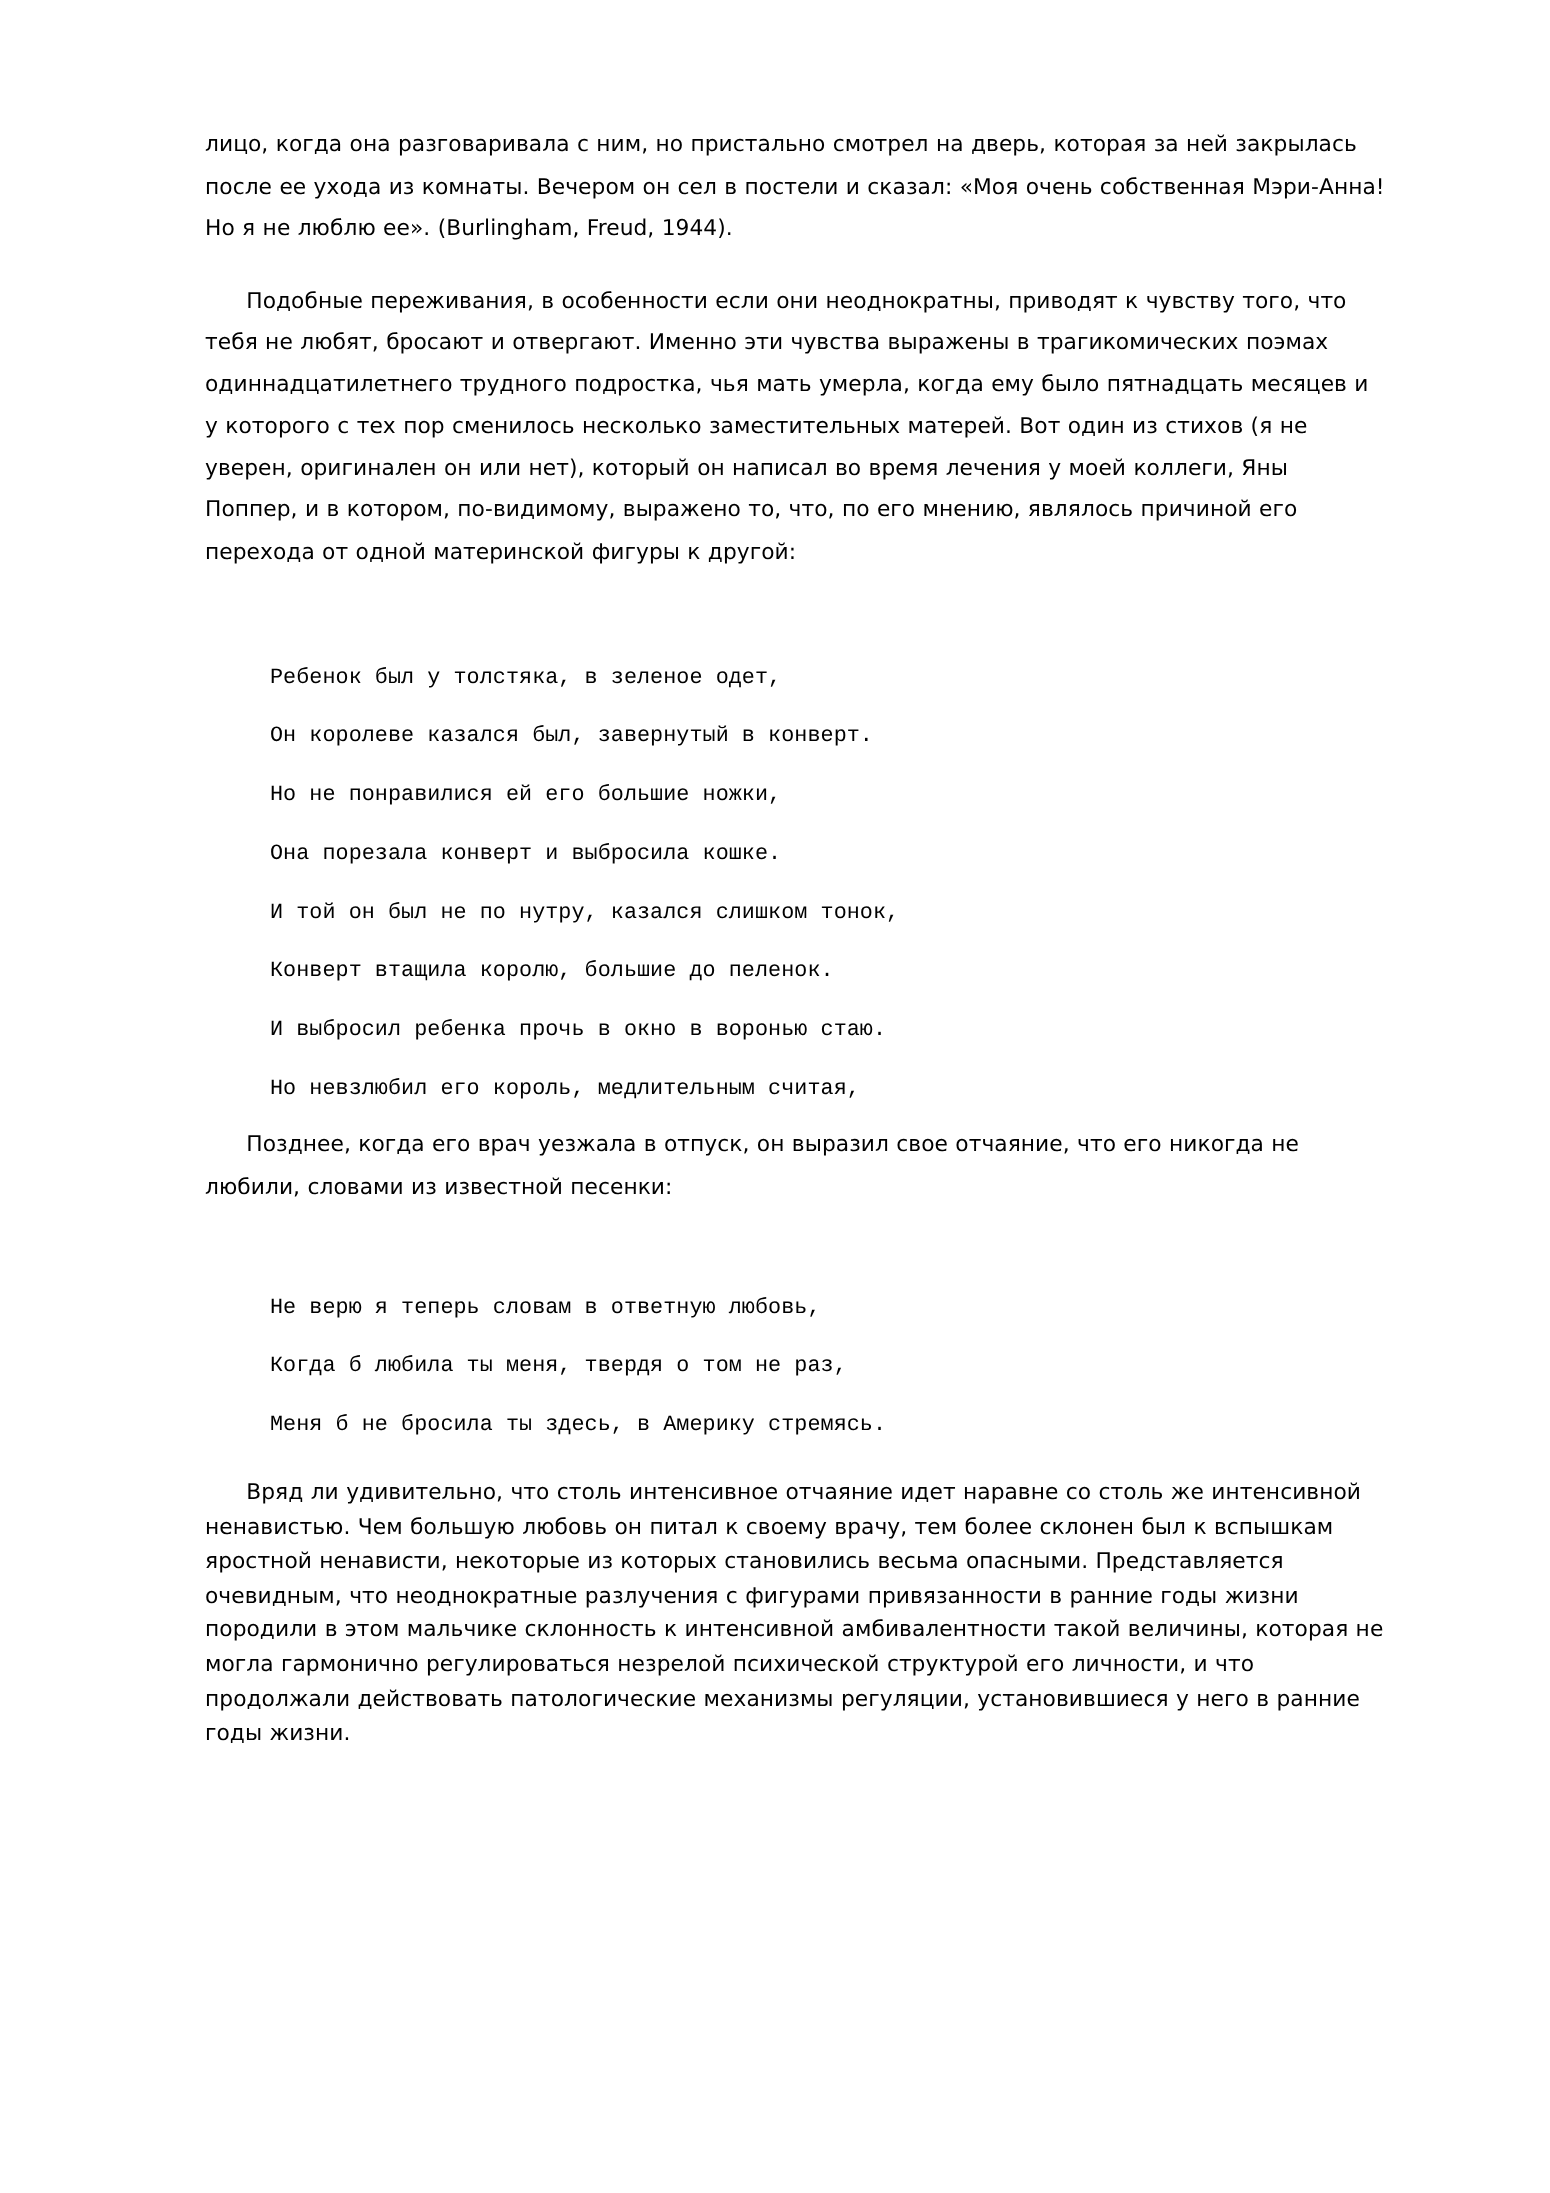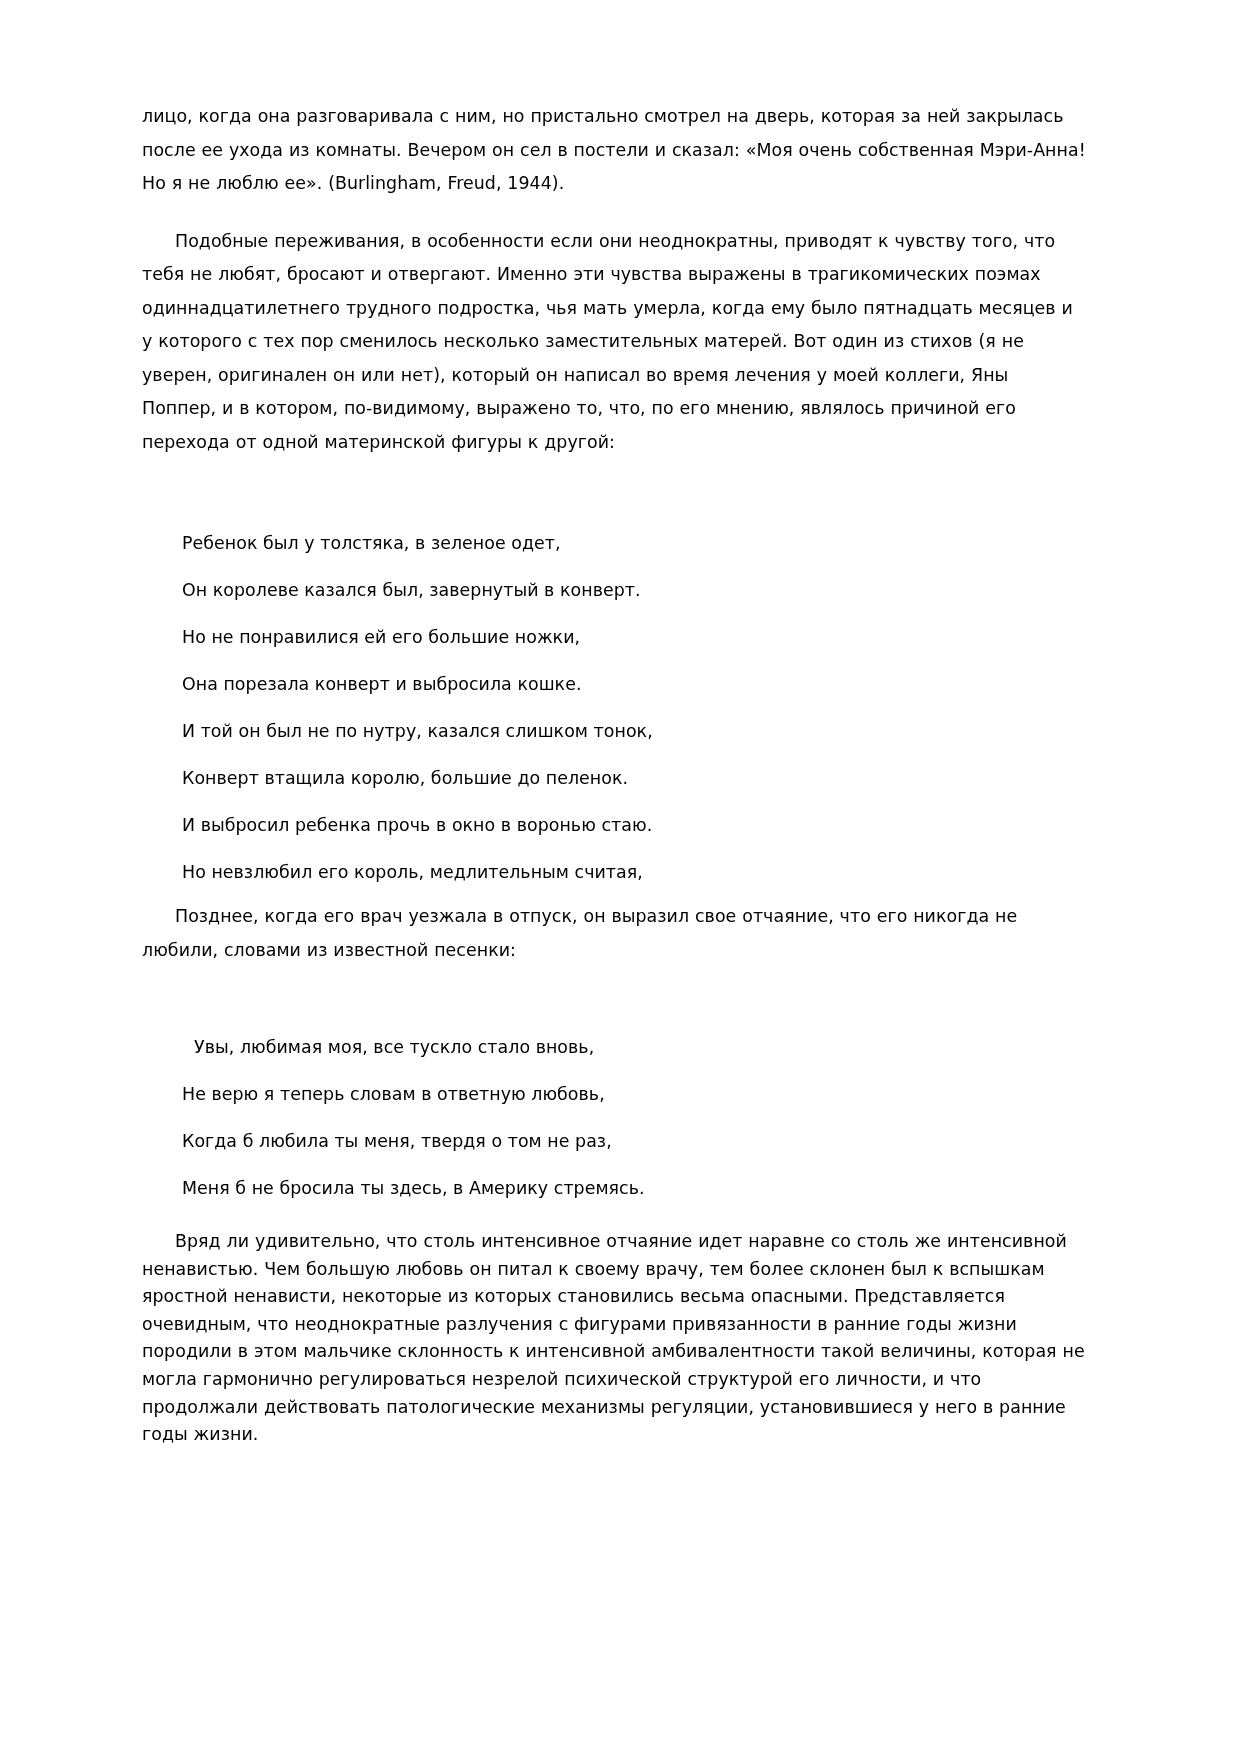--- a/index.html
+++ b/index.html
@@ -16,44 +16,45 @@
     position: relative;
     width: 1240px;
     height: 1754px;
     background: #ffffff;
     margin: 0 auto;
     overflow: hidden;
     box-sizing: border-box;
   }
   .content {
     position: absolute;
-    left: 142px;
+    left: 164px;
     top: 100px;
     width: 944px;
   }
   
   .para {
     font-size: 17.4px;
     line-height: 33.5px;
     text-align: left;
     margin: 0;
     letter-spacing: 0.05px;
     word-spacing: 0.3px;
   }
   .para.opening {
     margin-bottom: 24px;
   }
   .para.indent {
     text-indent: 33px;
   }
   
   .verse {
-    margin: 0;
+    margin: 12px;
     padding: 0;
     list-style: none;
+    font-family: Liberation Mono, monospace;
   }
   .verse-block-1 {
     margin-top: 74px;
     margin-bottom: 18px;
   }
   .verse-block-2 {
     margin-top: 70px;
     margin-bottom: 16px;
   }
   .verse-line {
@@ -93,21 +94,20 @@
       <div class="verse-line">Она порезала конверт и выбросила кошке.</div>
       <div class="verse-line">И той он был не по нутру, казался слишком тонок,</div>
       <div class="verse-line">Конверт втащила королю, большие до пеленок.</div>
       <div class="verse-line">И выбросил ребенка прочь в окно в воронью стаю.</div>
       <div class="verse-line">Но невзлюбил его король, медлительным считая,</div>
     </div>
 
     <p class="para indent">Позднее, когда его врач уезжала в отпуск, он выразил свое отчаяние, что его никогда не любили, словами из известной песенки:</p>
 
     <div class="verse verse-block-2">
-      <div class="verse-line extra-indent">Увы, любимая моя, все тускло стало вновь,</div>
       <div class="verse-line">Не верю я теперь словам в ответную любовь,</div>
       <div class="verse-line">Когда б любила ты меня, твердя о том не раз,</div>
       <div class="verse-line">Меня б не бросила ты здесь, в Америку стремясь.</div>
     </div>
 
     <p class="para indent tight">Вряд ли удивительно, что столь интенсивное отчаяние идет наравне со столь же интенсивной ненавистью. Чем большую любовь он питал к своему врачу, тем более склонен был к вспышкам яростной ненависти, некоторые из которых становились весьма опасными. Представляется очевидным, что неоднократные разлучения с фигурами привязанности в ранние годы жизни породили в этом мальчике склонность к интенсивной амбивалентности такой величины, которая не могла гармонично регулироваться незрелой психической структурой его личности, и что продолжали действовать патологические механизмы регуляции, установившиеся у него в ранние годы жизни.</p>
 
   </div>
 </div>
 

